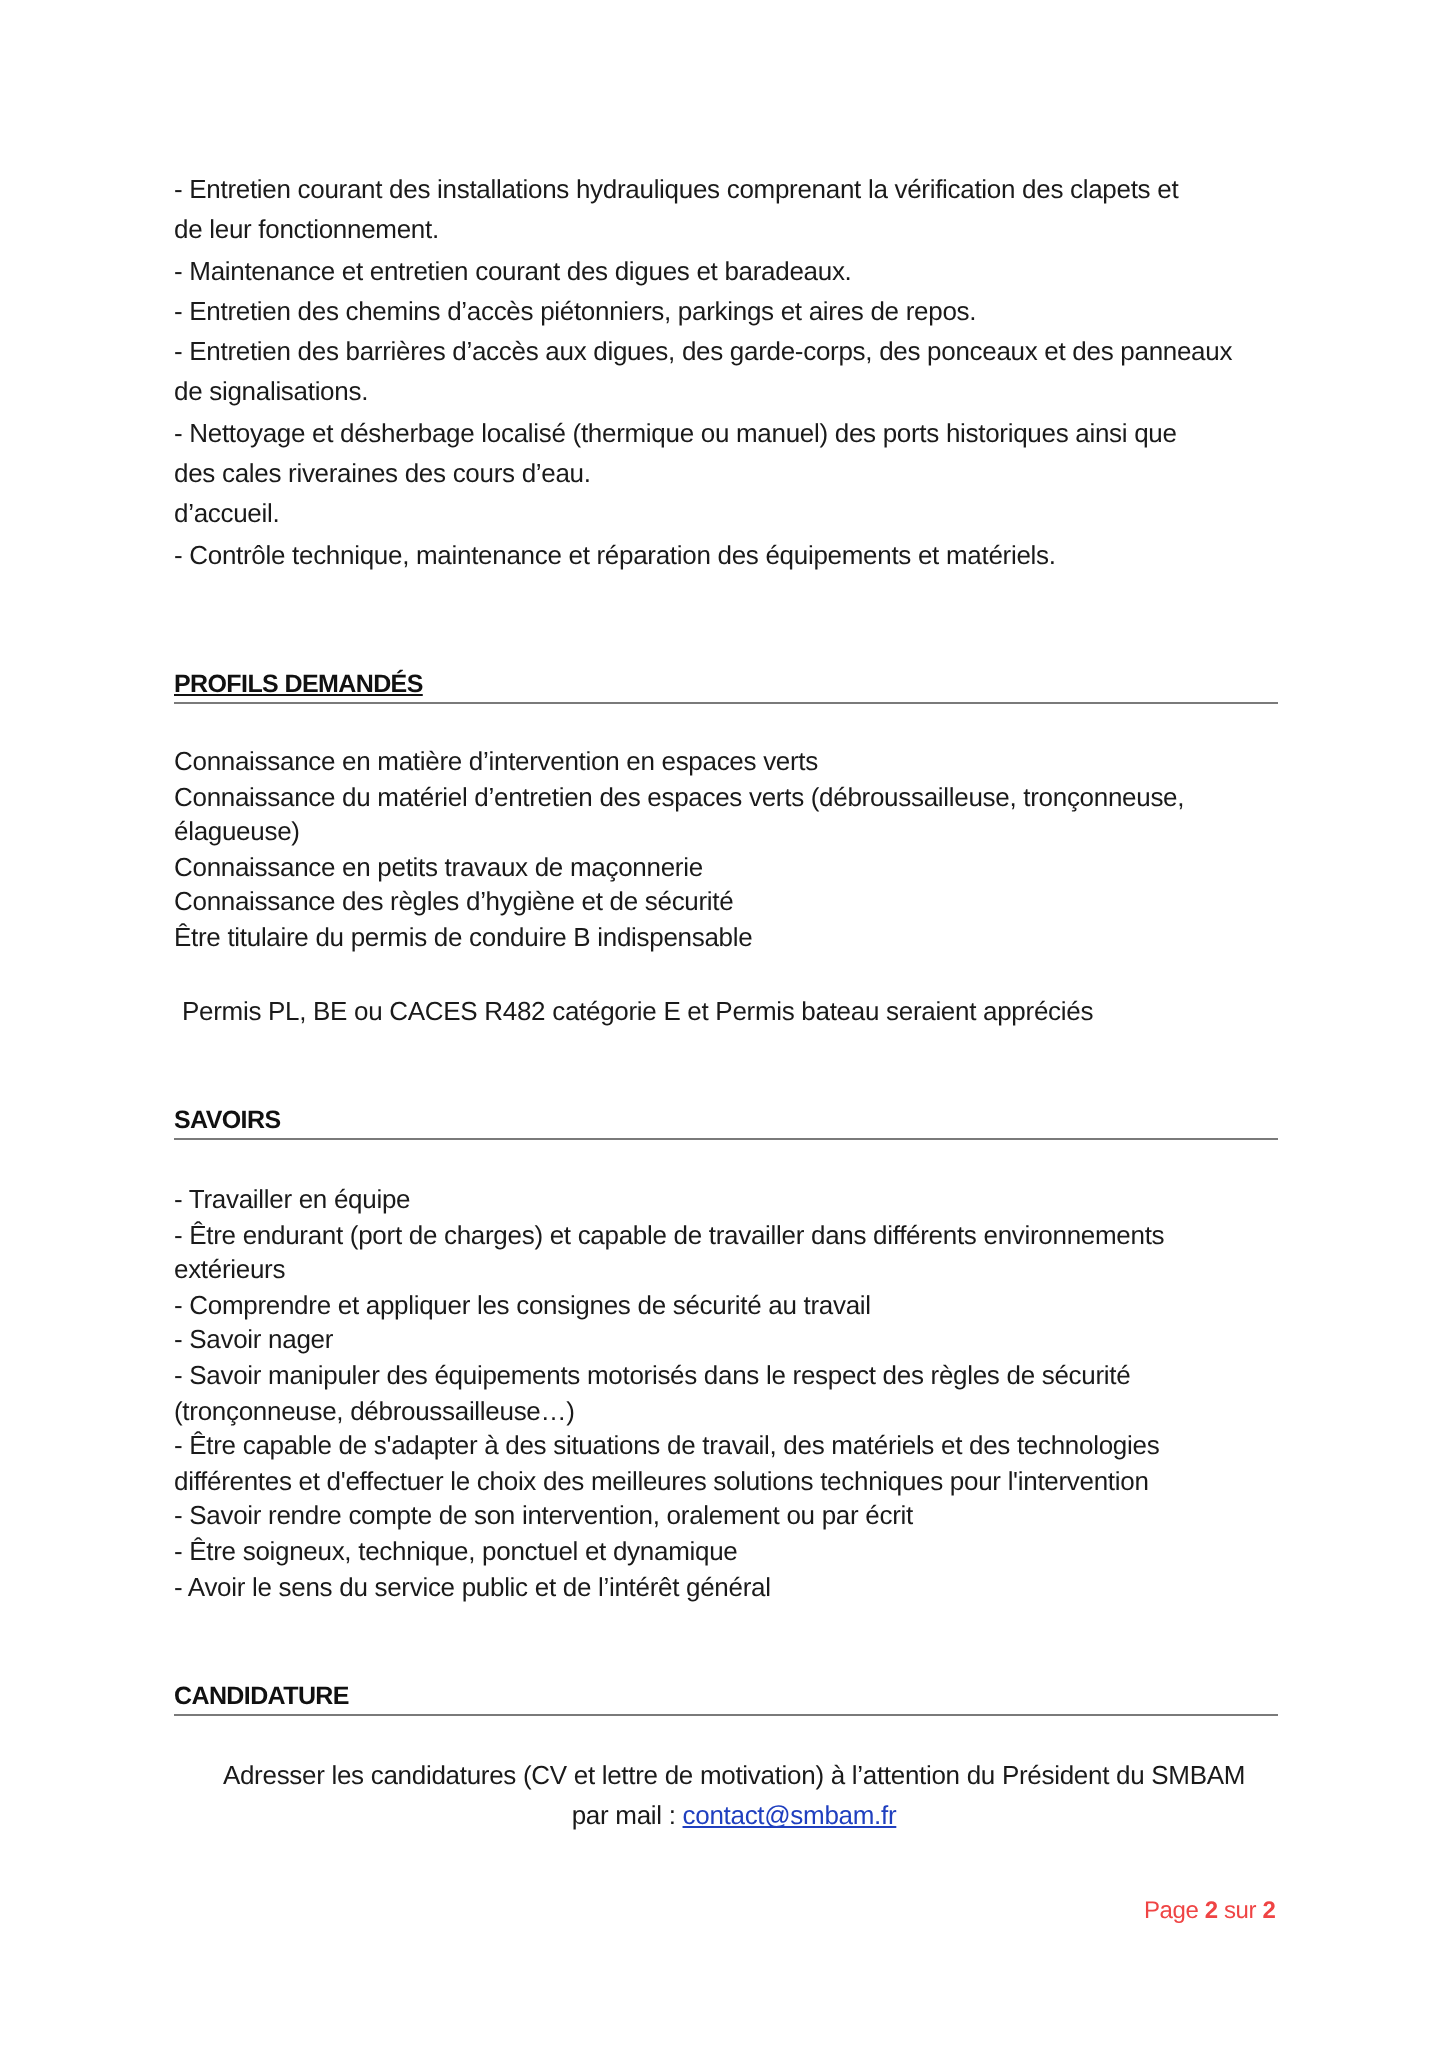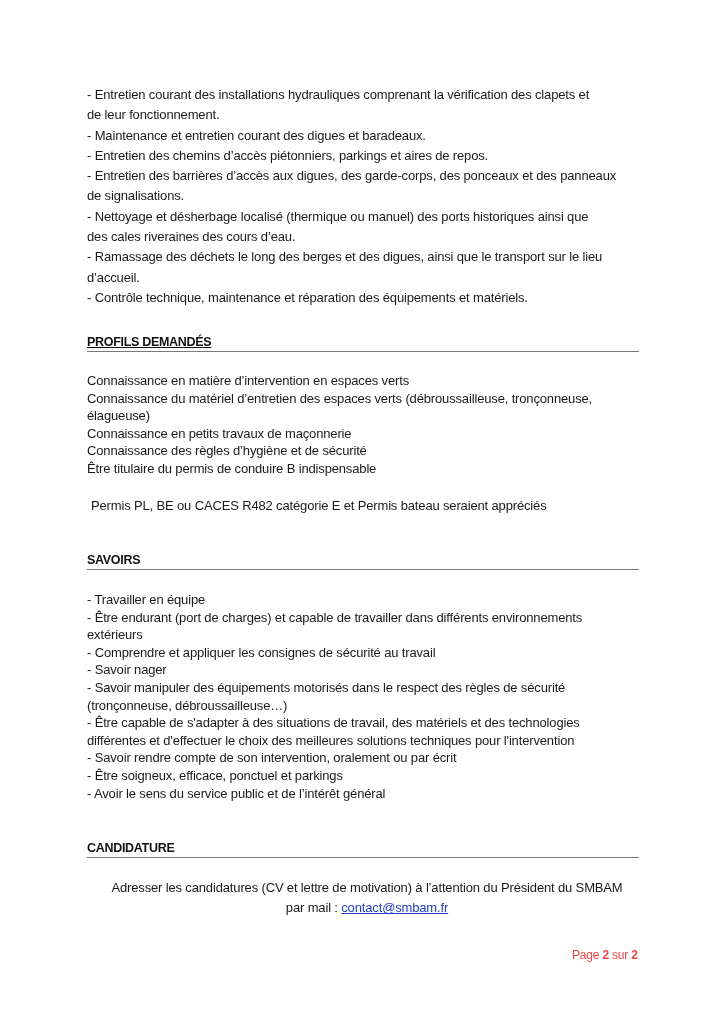--- a/index.html
+++ b/index.html
@@ -72,21 +72,20 @@
 
   <div class="block intro" style="top:85px;">
     <span class="line">- Entretien courant des installations hydrauliques comprenant la vérification des clapets et</span>
     <span class="line">de leur fonctionnement.</span>
     <span class="line">- Maintenance et entretien courant des digues et baradeaux.</span>
     <span class="line">- Entretien des chemins d’accès piétonniers, parkings et aires de repos.</span>
     <span class="line">- Entretien des barrières d’accès aux digues, des garde-corps, des ponceaux et des panneaux</span>
     <span class="line">de signalisations.</span>
     <span class="line">- Nettoyage et désherbage localisé (thermique ou manuel) des ports historiques ainsi que</span>
     <span class="line">des cales riveraines des cours d’eau.</span>
-    <span class="line">- Ramassage des déchets le long des berges et des digues, ainsi que le transport sur le lieu</span>
     <span class="line">d’accueil.</span>
     <span class="line">- Contrôle technique, maintenance et réparation des équipements et matériels.</span>
   </div>
 
   <div class="section-heading" style="top:335px;text-decoration:underline;">PROFILS DEMANDÉS</div>
 
   <div class="block tight" style="top:372px;">
     <span class="line">Connaissance en matière d’intervention en espaces verts</span>
     <span class="line">Connaissance du matériel d’entretien des espaces verts (débroussailleuse, tronçonneuse,</span>
     <span class="line">élagueuse)</span>
@@ -105,21 +104,21 @@
     <span class="line">- Travailler en équipe</span>
     <span class="line">- Être endurant (port de charges) et capable de travailler dans différents environnements</span>
     <span class="line">extérieurs</span>
     <span class="line">- Comprendre et appliquer les consignes de sécurité au travail</span>
     <span class="line">- Savoir nager</span>
     <span class="line">- Savoir manipuler des équipements motorisés dans le respect des règles de sécurité</span>
     <span class="line">(tronçonneuse, débroussailleuse…)</span>
     <span class="line">- Être capable de s'adapter à des situations de travail, des matériels et des technologies</span>
     <span class="line">différentes et d'effectuer le choix des meilleures solutions techniques pour l'intervention</span>
     <span class="line">- Savoir rendre compte de son intervention, oralement ou par écrit</span>
-    <span class="line">- Être soigneux, efficace, ponctuel et parkings</span>
+    <span class="line">- Être soigneux, technique, ponctuel et dynamique</span>
     <span class="line">- Avoir le sens du service public et de l’intérêt général</span>
   </div>
 
   <div class="section-heading" style="top:841px;">CANDIDATURE</div>
 
   <div class="block intro" style="top:878px;text-align:center;">
     <span class="line">Adresser les candidatures (CV et lettre de motivation) à l’attention du Président du SMBAM</span>
     <span class="line"><span>par mail : </span><a class="email-link">contact@smbam.fr</a></span>
   </div>
 

